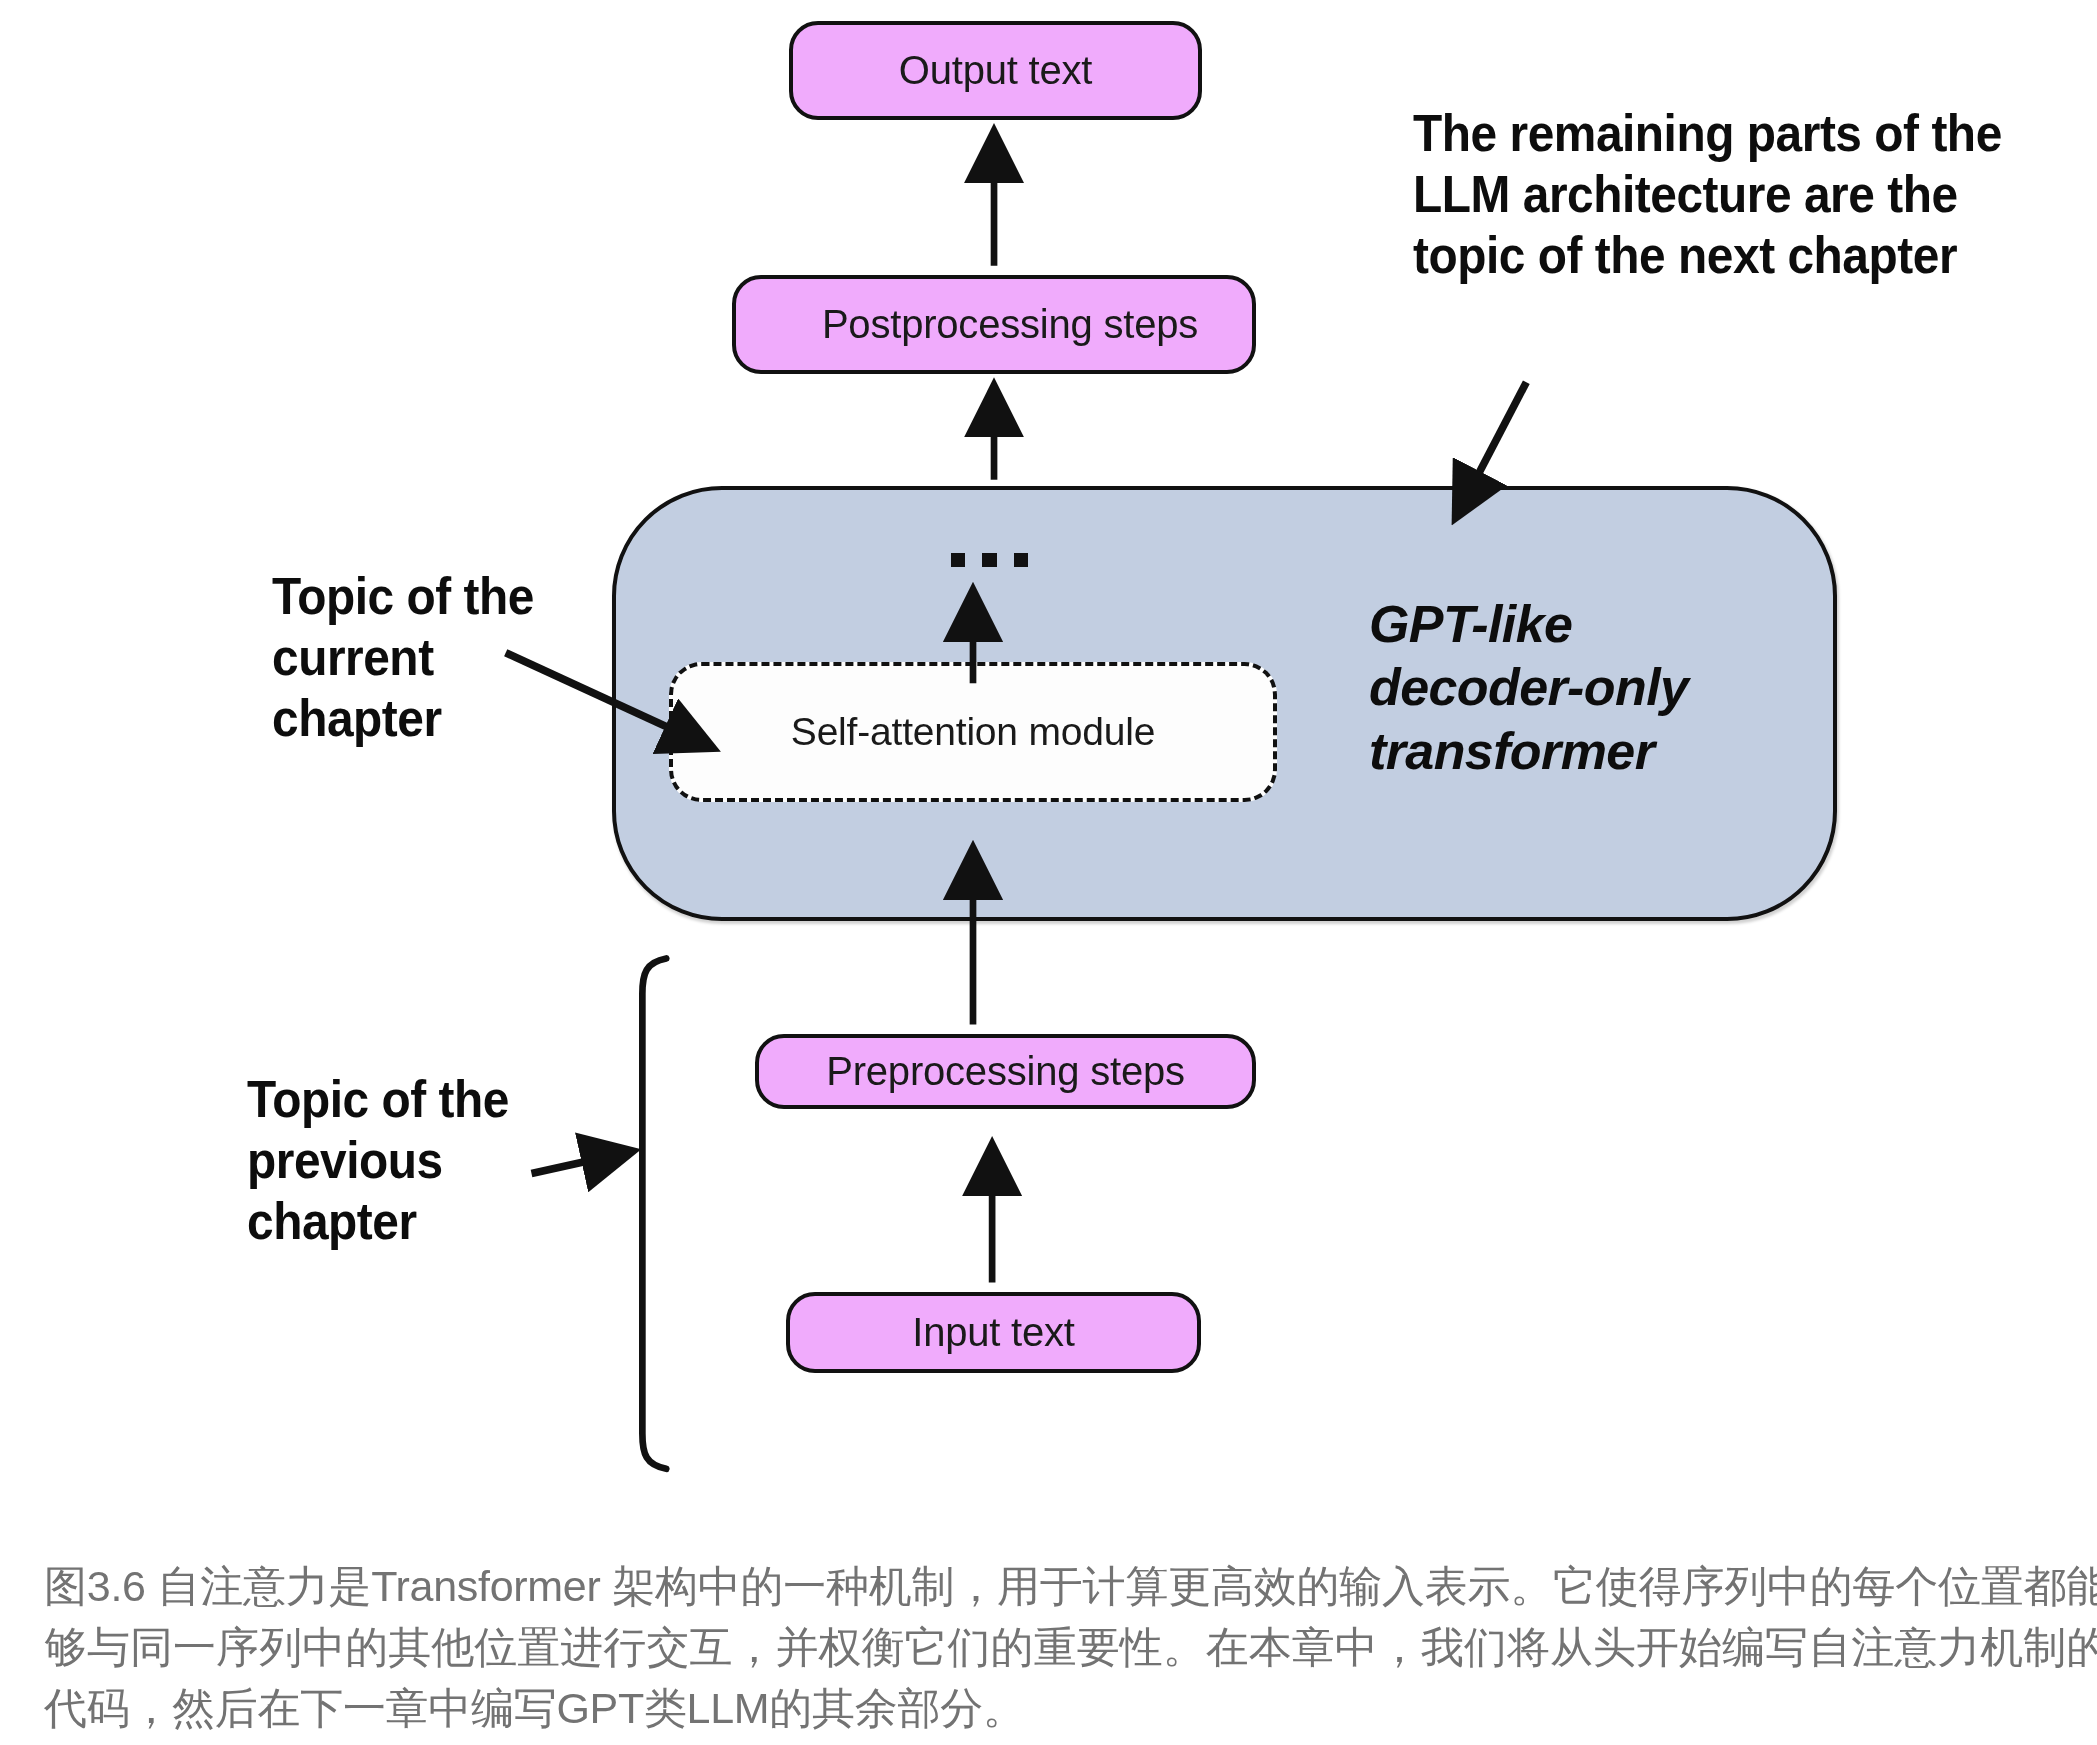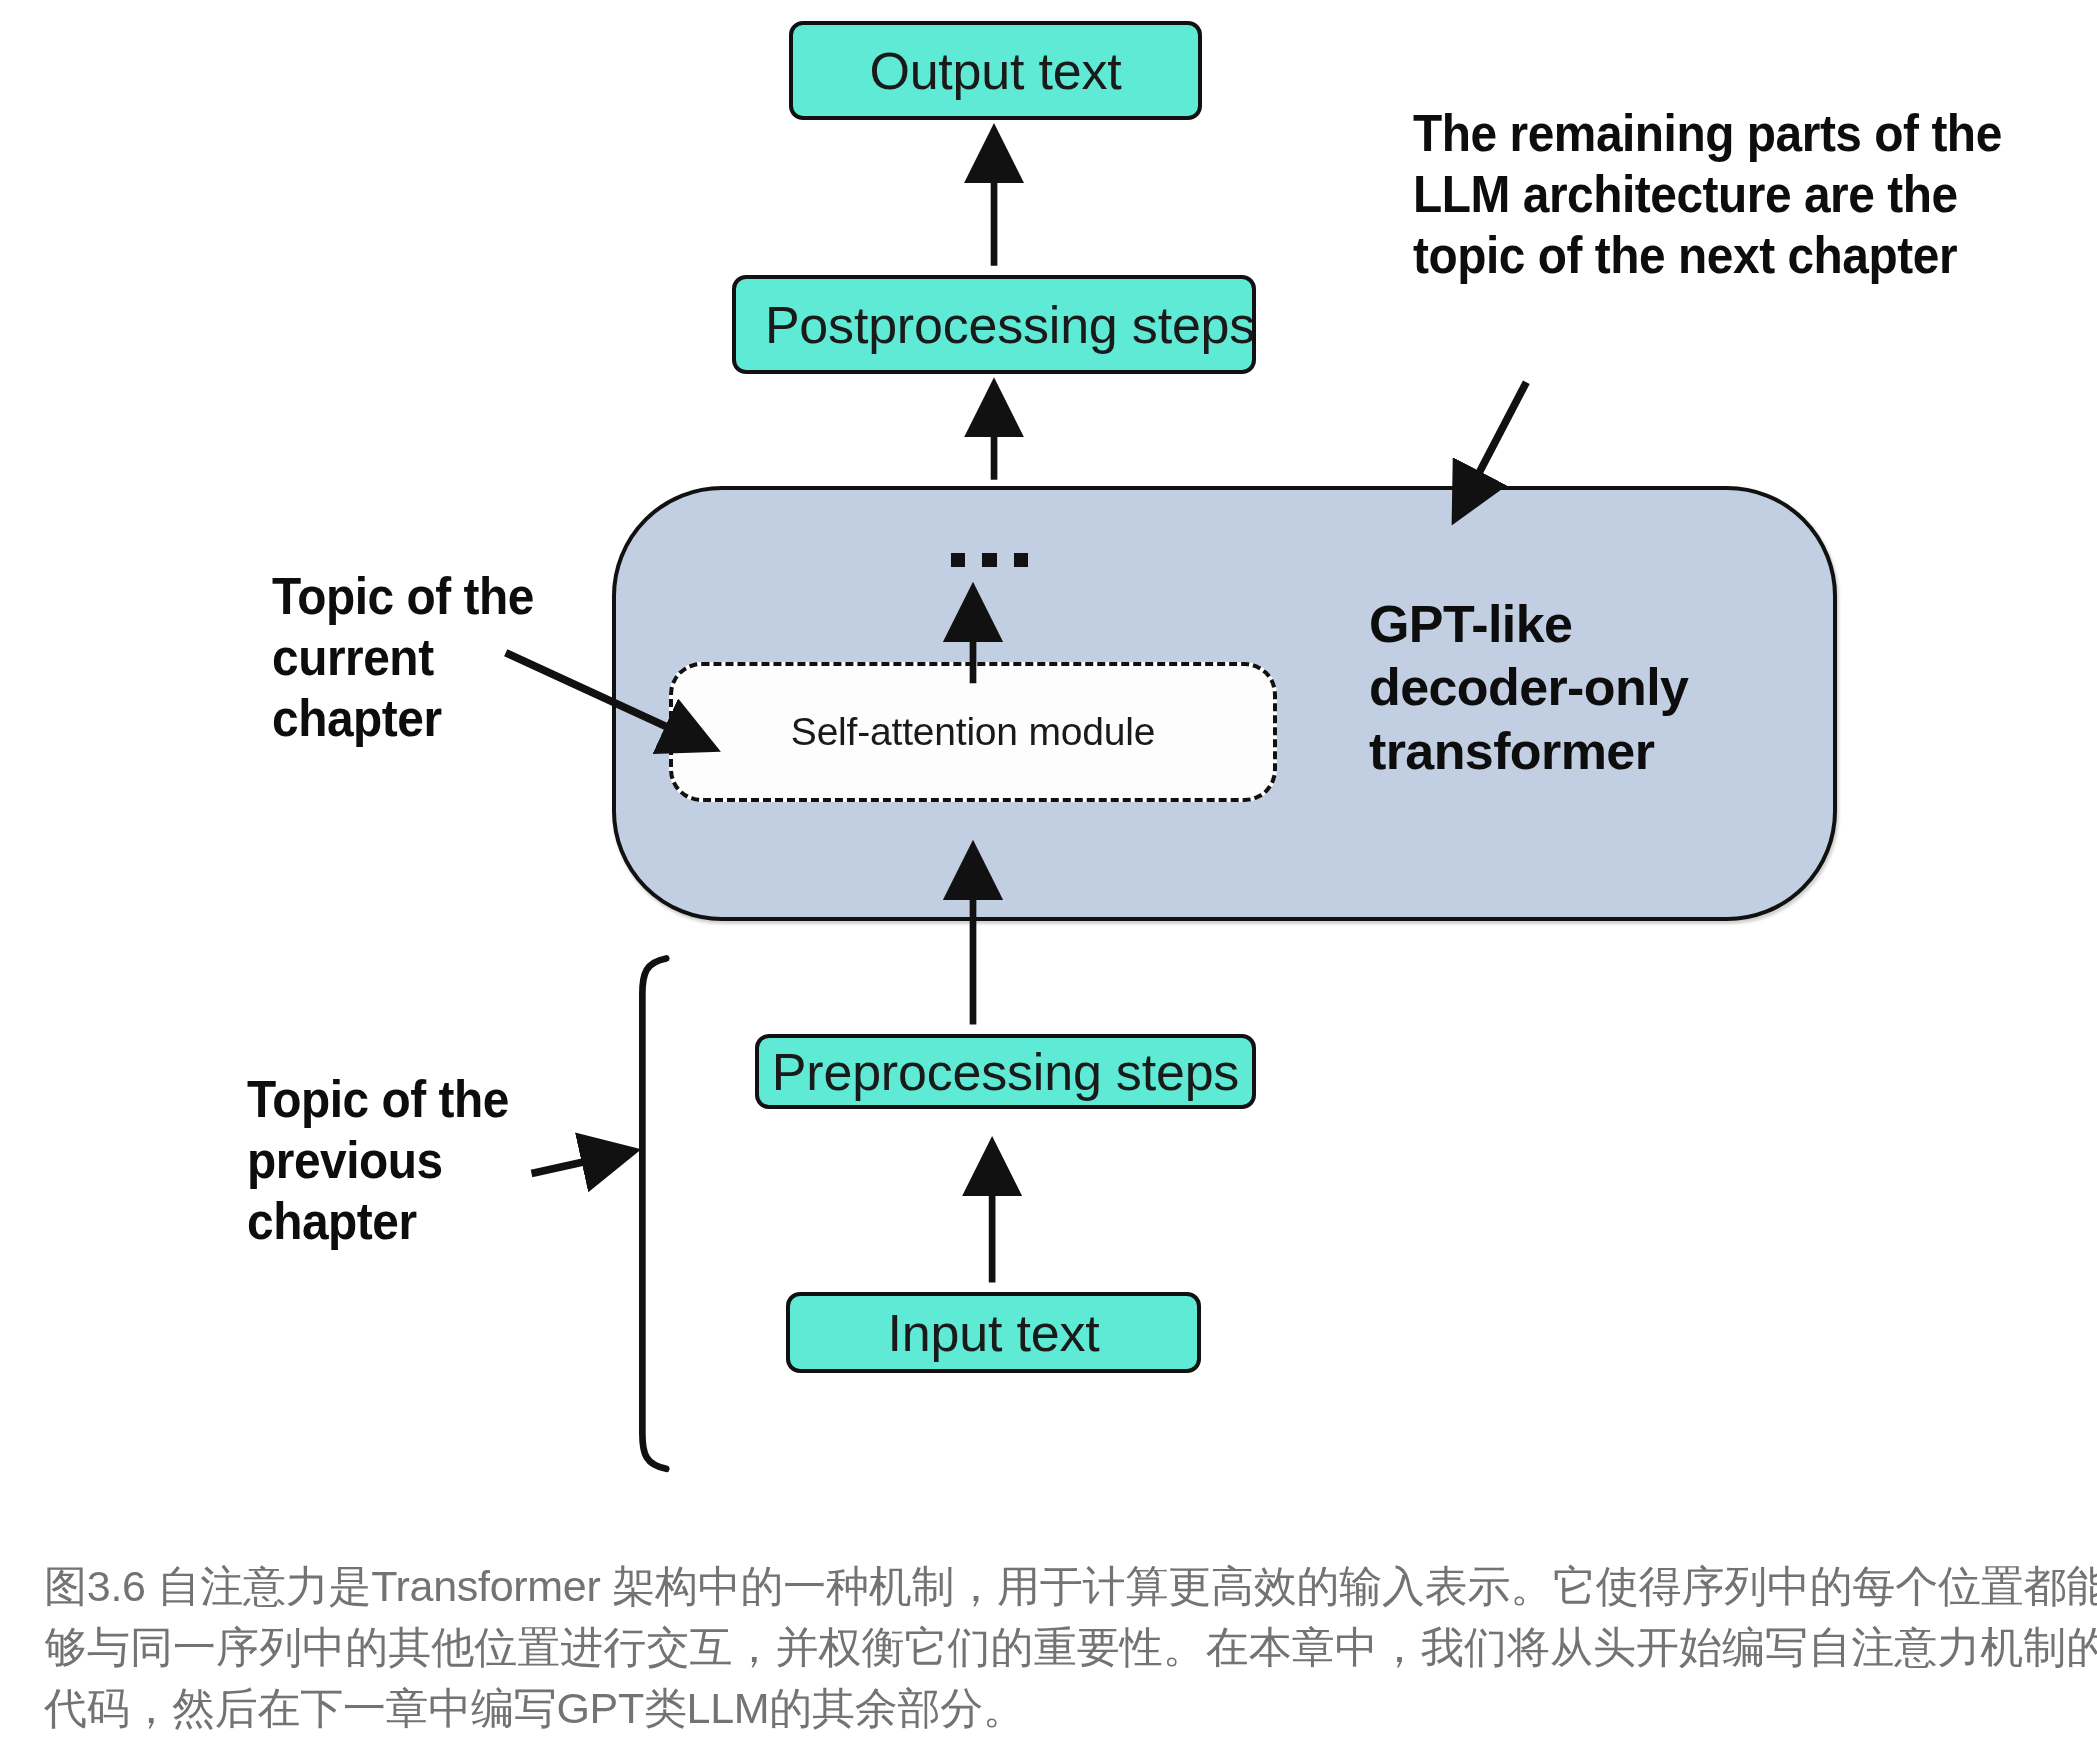--- a/index.html
+++ b/index.html
@@ -21,29 +21,29 @@
   #diagram {
     position: absolute;
     left: 0;
     top: 0;
     width: 2097px;
     height: 1529px;
   }
   .node {
     position: absolute;
     box-sizing: border-box;
-    background: #5eead4;
+    background: #f0abfc;
     border: 4.8px solid #111111;
-    border-radius: 14px;
+    border-radius: 29px;
     display: flex;
     align-items: center;
     justify-content: center;
     color: #1a1a1a;
     font-family: "Liberation Sans", sans-serif;
-    font-size: 52px;
+    font-size: 40px;
     font-weight: 400;
     letter-spacing: -0.2px;
     white-space: nowrap;
   }
   .node.dashed {
     border: 4.8px dashed #111111;
     border-radius: 32.5px;
     background: #fdfdfd;
   }
   .blue-block {
@@ -68,20 +68,21 @@
   }
   .inblock-label {
     position: absolute;
     font-family: "Liberation Sans", sans-serif;
     font-weight: 700;
     font-size: 52px;
     line-height: 1.22;
     color: #0d0d0d;
     letter-spacing: -0.6px;
     white-space: pre-line;
+    font-style: italic;
   }
   .dots {
     position: absolute;
     display: flex;
     gap: 17px;
   }
   .dots span {
     display: block;
     width: 14.3px;
     height: 14.3px;

